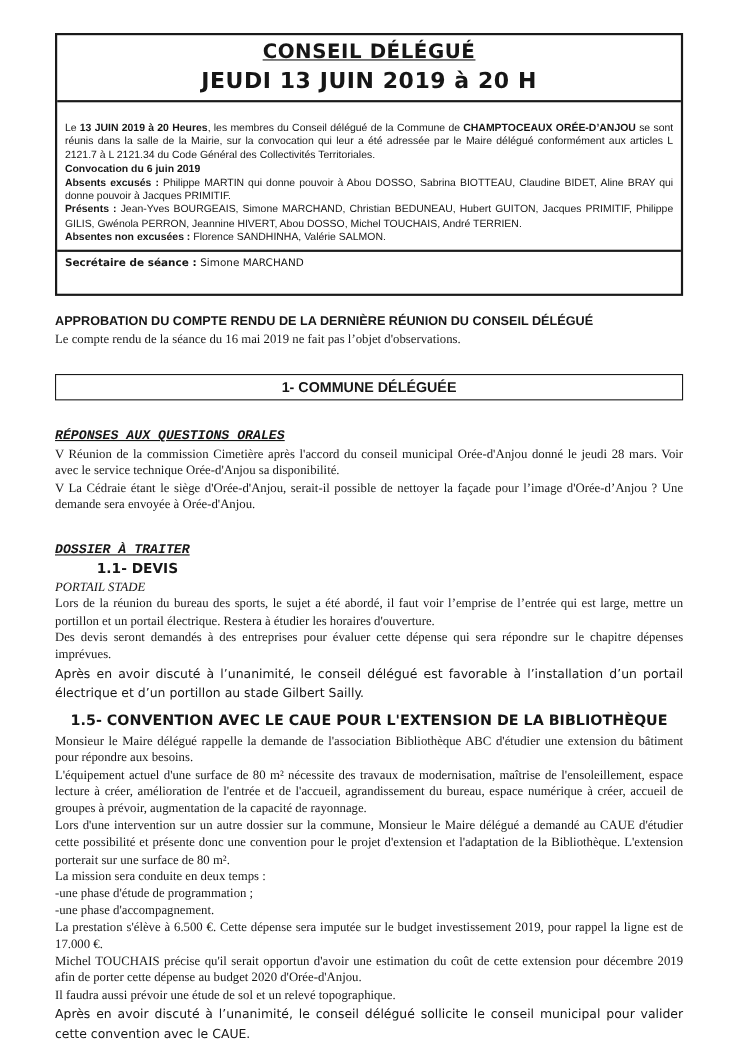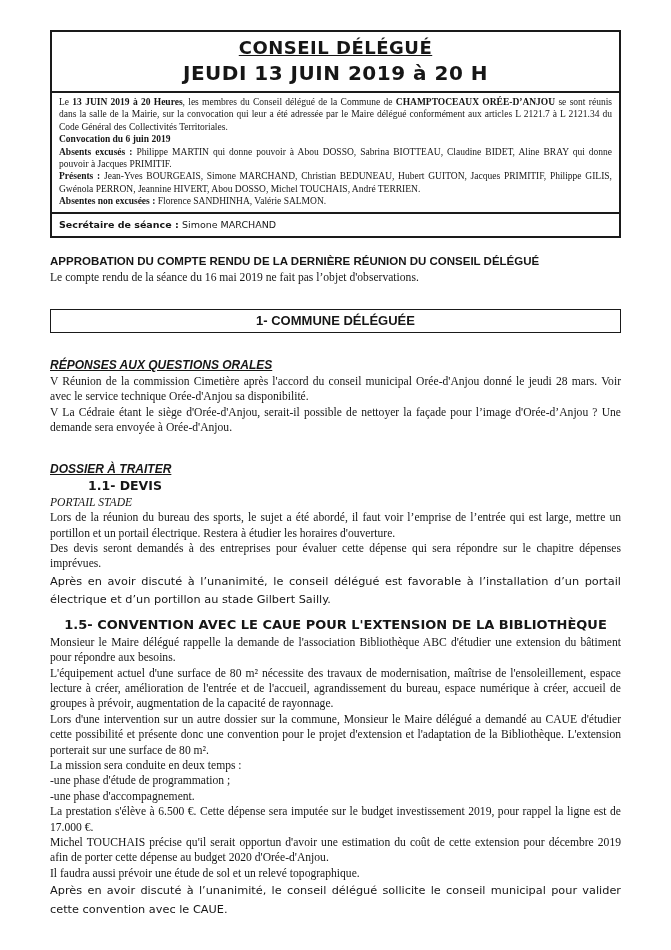--- a/index.html
+++ b/index.html
@@ -6,35 +6,35 @@
   body{width:671px;height:950px;overflow:hidden;color:#161616;}
   .page{box-sizing:border-box;width:671px;height:950px;padding:30px 50px 0 50px;
         font-family:"Liberation Serif",serif;}
 
   
   .head-box{border:2px solid #1a1a1a;}
   .head-title{border-bottom:2px solid #1a1a1a;text-align:center;padding:4px 0 5px 0;
         font-family:"DejaVu Sans",sans-serif;font-weight:bold;}
   .head-title .t1{font-size:18px;line-height:24px;letter-spacing:.5px;text-decoration:underline;}
   .head-title .t2{font-size:20px;line-height:26px;letter-spacing:.5px;}
-  .head-body{padding:3px 7px 4px 7px;font-family:Liberation Serif, serif;
+  .head-body{padding:18px 7px 4px 7px;font-family:Liberation Sans, sans-serif;
         font-size:9.5px;line-height:12.4px;text-align:justify;}
   .head-body p{margin:0;}
-  .head-secretary{border-top:2px solid #1a1a1a;padding:5px 7px 5px 7px;
+  .head-secretary{border-top:2px solid #1a1a1a;padding:5px 7px 21px 7px;
         font-family:"DejaVu Sans",sans-serif;font-size:9.5px;line-height:12px;}
 
   
   .sans-head{font-family:"Liberation Sans",sans-serif;font-weight:bold;
         font-size:11.5px;line-height:14px;margin:16px 0 2px 0;}
   .serif{font-size:11.6px;line-height:15.4px;margin:0;text-align:justify;}
   .serif.ital{font-style:italic;text-align:left;}
   .section-box{border:1.5px solid #1a1a1a;margin:24px 0 13px 0;padding:3px 6px 4px 6px;
         font-family:"Liberation Sans",sans-serif;font-weight:bold;font-size:13px;
         line-height:15px;text-align:center;}
-  .comic-ital{font-family:Liberation Sans, sans-serif;font-weight:bold;font-style:italic;
+  .comic-ital{font-family:Liberation Mono, monospace;font-weight:bold;font-style:italic;
         text-decoration:underline;font-size:12px;line-height:15px;margin:25px 0 1px 0;}
   .comic-sub1{font-family:"DejaVu Sans",sans-serif;font-weight:bold;font-size:12.5px;
         line-height:16px;margin:1px 0 1px 38px;}
   .comic-sub2{font-family:"DejaVu Sans",sans-serif;font-weight:bold;font-size:13px;
         line-height:17px;margin:6px 0 2px 0;text-align:center;}
   .comic-concl{font-family:"DejaVu Sans",sans-serif;font-weight:normal;font-size:11.3px;
         line-height:18.5px;margin:1px 0 0 0;text-align:justify;}
   .mt-dossier{margin-top:26px;}
   b{font-weight:bold;}
 </style>

